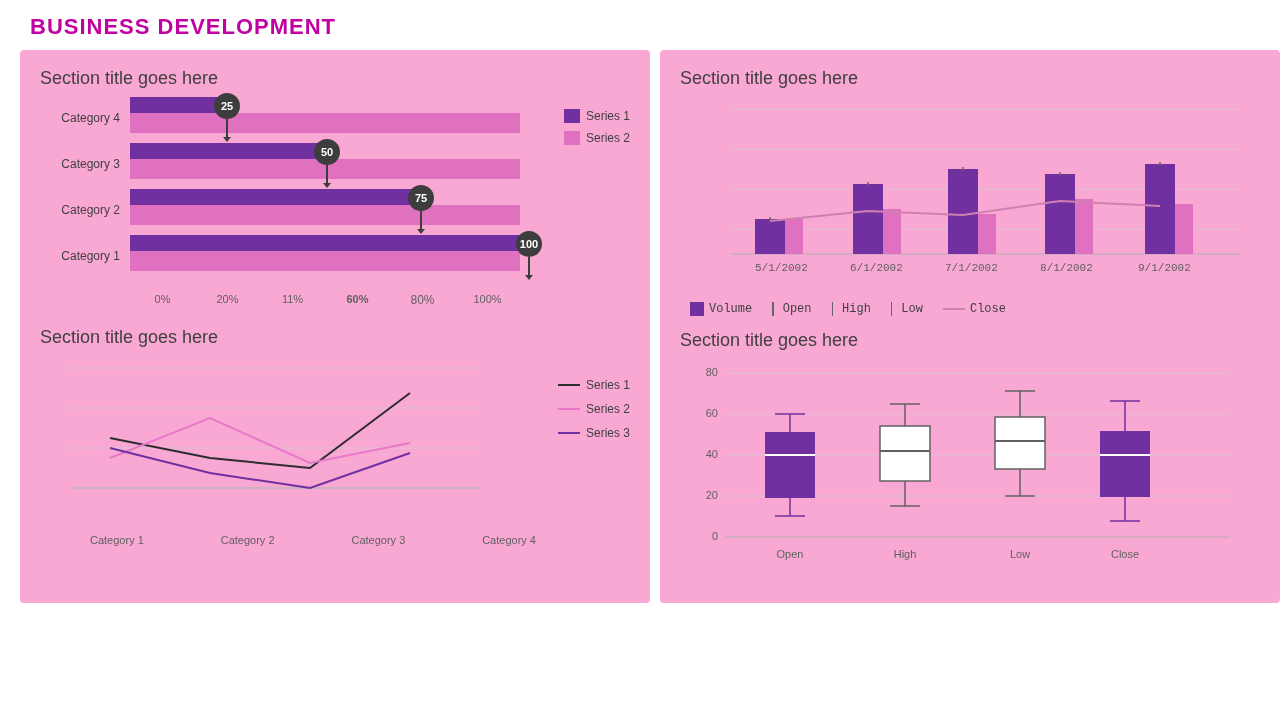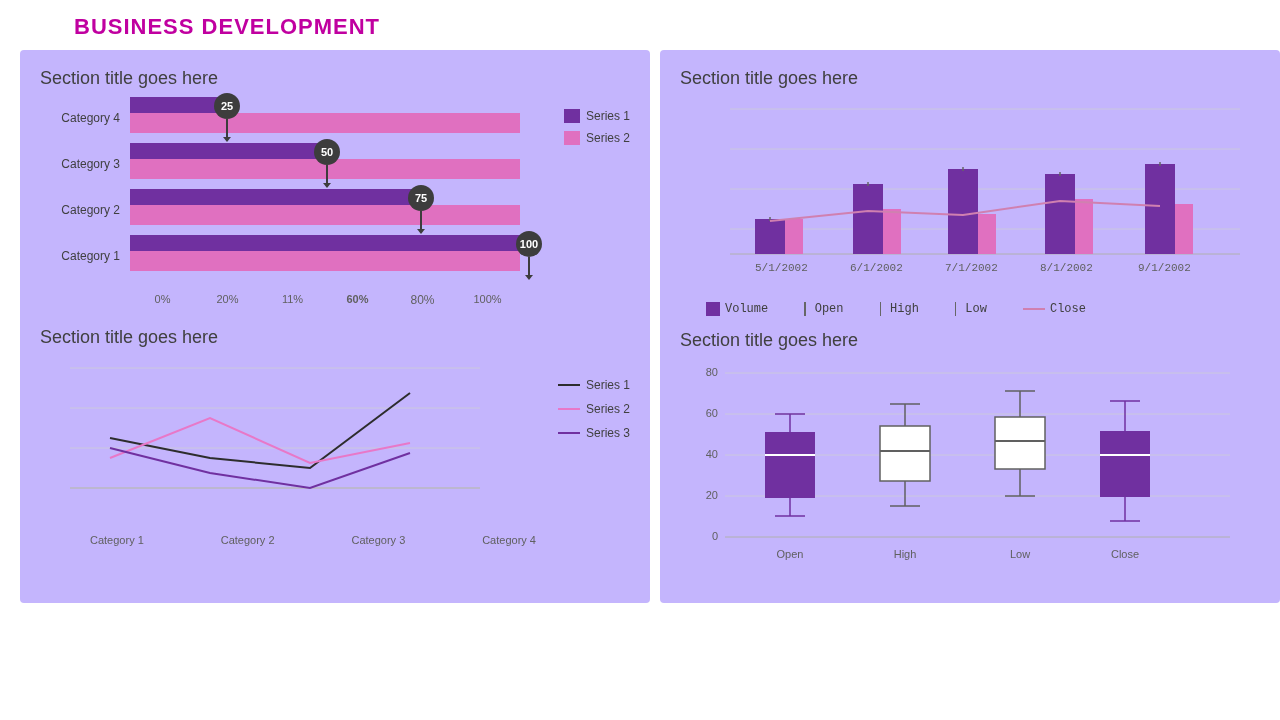--- a/index.html
+++ b/index.html
@@ -22,29 +22,28 @@
       letter-spacing: 1px;
     }
     .header-left .business { color: #00b050; }
     .header-left .review { color: #7030a0; }
     .header-left .year { color: #00b050; }
     .header-right {
       font-size: 22px;
       font-weight: 900;
       color: #c000a0;
       letter-spacing: 1px;
-      margin-left: 44px;
     }
     .main-content {
       display: flex;
       gap: 10px;
       padding: 0 20px 10px 20px;
     }
     .panel {
-      background: #c4b5fd;
+      background: #f9a8d4;
       border-radius: 4px;
       padding: 18px 20px;
     }
     .panel-left {
       flex: 0 0 630px;
       display: flex;
       flex-direction: column;
       gap: 20px;
     }
     .panel-right {
@@ -187,21 +186,20 @@
       gap: 20px;
       margin-top: 8px;
       font-size: 12px;
       color: #404040;
       align-items: center;
     }
     .stock-legend-item {
       display: flex;
       align-items: center;
       gap: 5px;
-      margin-left: 16px;
     }
     .stock-legend-box {
       width: 14px;
       height: 14px;
     }
     .stock-legend-line {
       width: 22px;
       height: 2px;
     }
 

